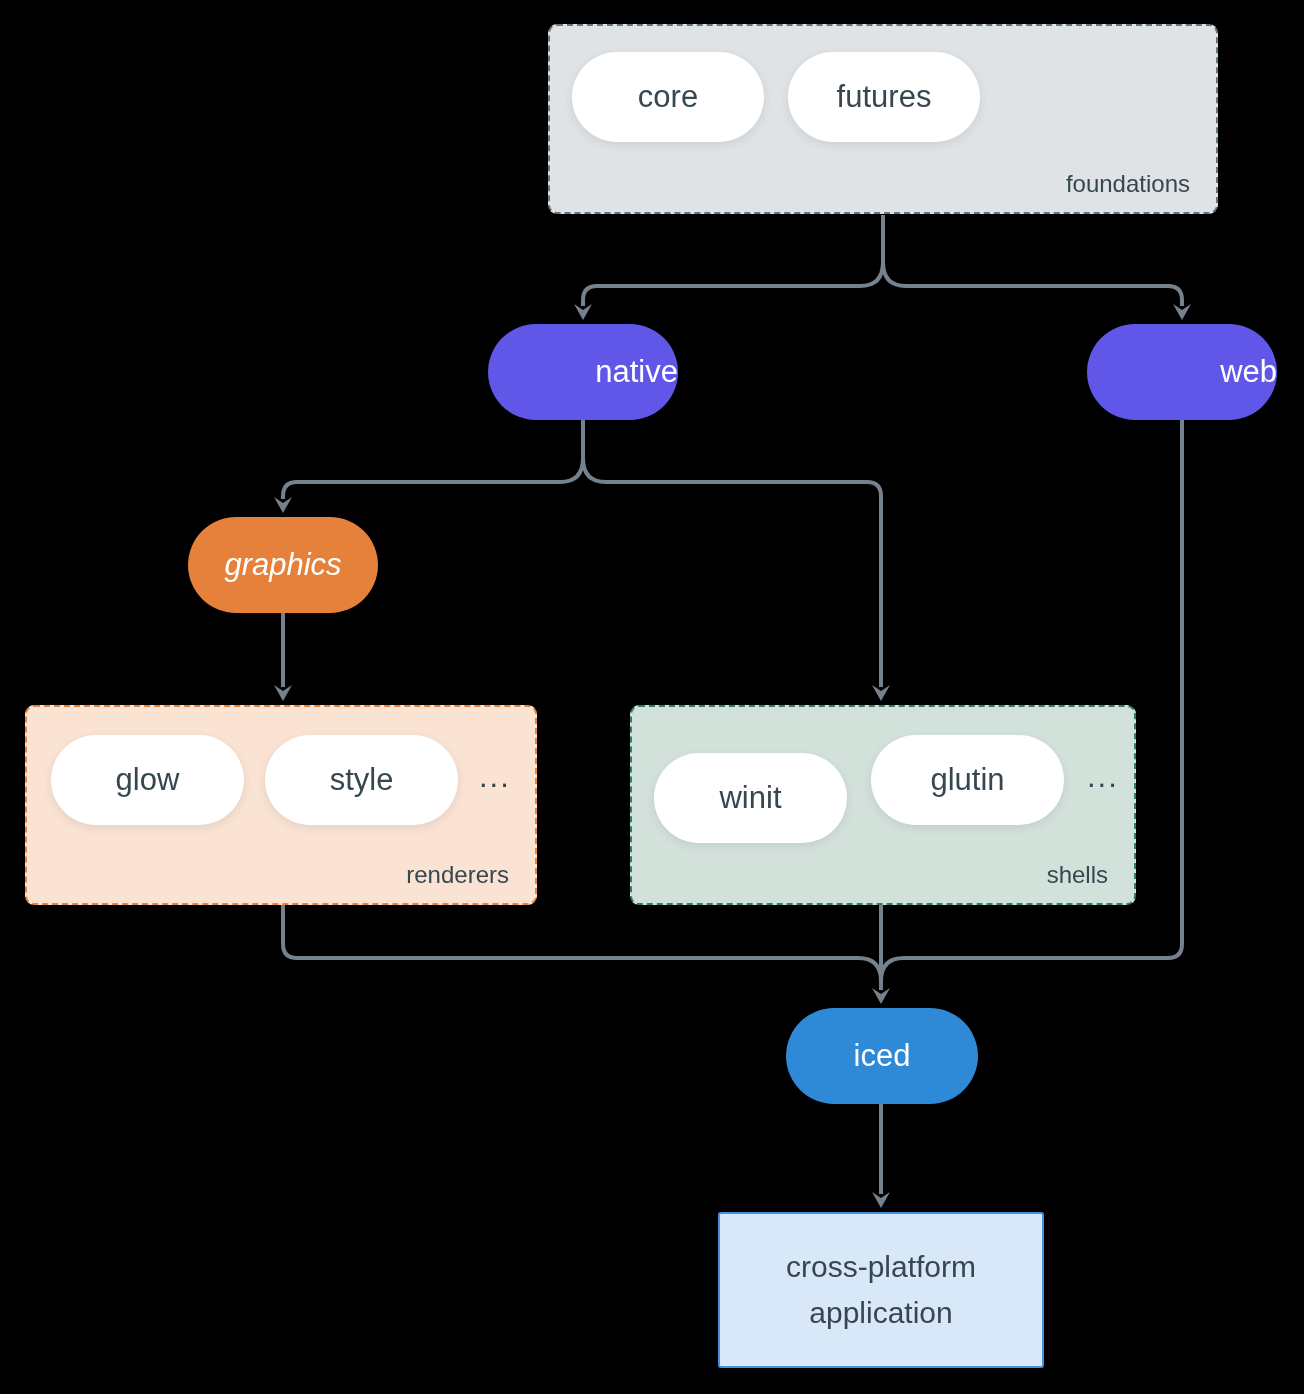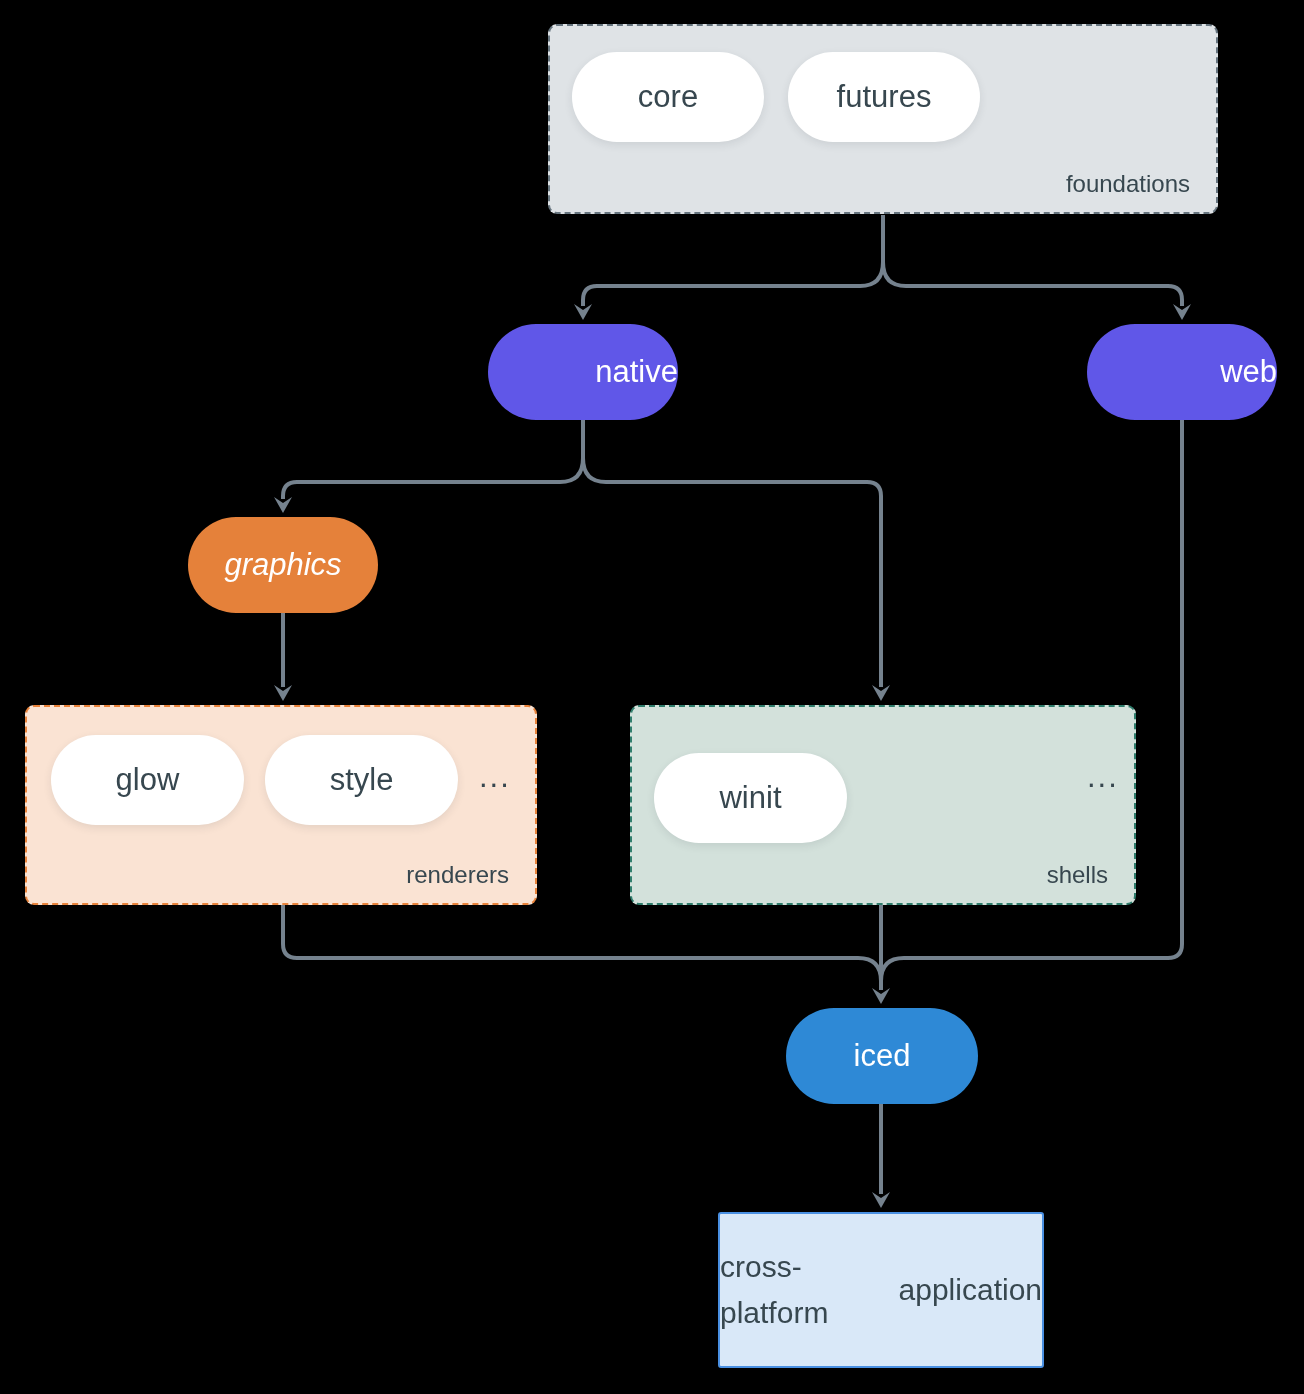--- a/index.html
+++ b/index.html
@@ -41,21 +41,21 @@
   .node-native{left:488px;top:324px;width:190px;height:96px;}
   .node-web{left:1087px;top:324px;width:190px;height:96px;}
   .node-graphics{background:var(--orange);left:188px;top:517px;width:190px;height:96px;font-style:italic;}
   .node-iced{background:var(--blue);left:786px;top:1008px;width:192px;height:96px;}
 
   .group-label{position:absolute;right:26px;bottom:14px;font-size:24px;color:var(--node-text);}
   .ellipsis{position:absolute;font-size:31px;color:var(--node-text);letter-spacing:2px;}
 
   .app-box{position:absolute;left:718px;top:1212px;width:326px;height:156px;box-sizing:border-box;
     background:var(--app-bg);border:2px solid var(--app-border);border-radius:3px;
-    display:flex;flex-direction:row;align-items:center;justify-content:center;
+    display:flex;flex-direction:column;align-items:center;justify-content:center;
     font-size:30px;line-height:46px;color:var(--node-text);}
 </style>
 </head>
 <body>
 
 <div id="canvas">
 
   <svg id="edges" viewBox="0 0 1304 1394" xmlns="http://www.w3.org/2000/svg">
 
     <path class="edge" d="M883 215 V262 Q883 286 860 286 H597 Q583 286 583 300 V306"></path>
@@ -112,20 +112,23 @@
       <span>style</span>
     </div>
     <span class="ellipsis" style="left:452px;top:52px;">...</span>
     <div class="group-label">renderers</div>
   </div>
 
   <div class="group group-shells">
     <div class="pill pill-white" style="left:22px;top:28px;width:193px;height:90px;margin-top:18px;">
       <span>winit</span>
     </div>
+    <div class="pill pill-white" style="left:239px;top:28px;width:193px;height:90px;">
+      <span>glutin</span>
+    </div>
     <span class="ellipsis" style="left:455px;top:52px;">...</span>
     <div class="group-label">shells</div>
   </div>
 
   <div class="node node-iced">
     <span>iced</span>
   </div>
 
   <div class="app-box">
     <span>cross-platform</span>

